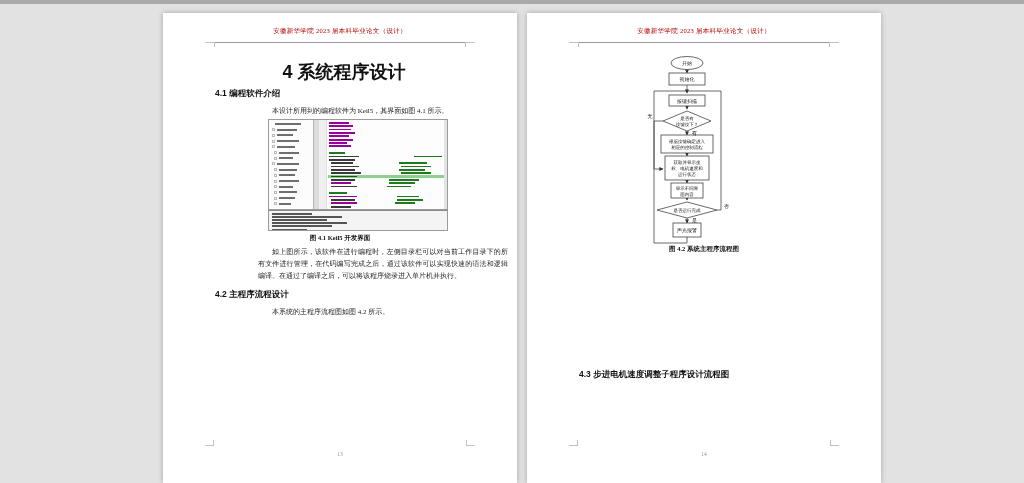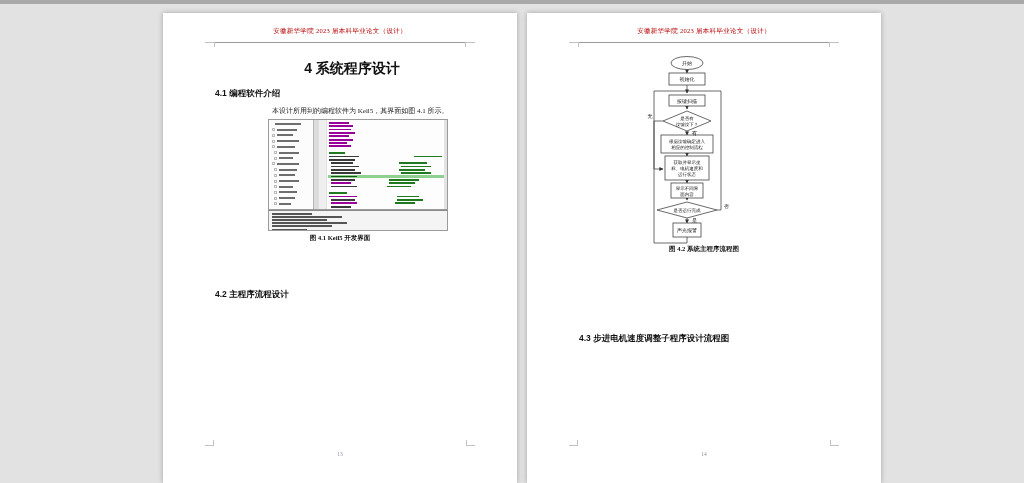--- a/index.html
+++ b/index.html
@@ -13,22 +13,22 @@
 
   .doc-header { position:absolute; top:14px; left:0; width:100%; text-align:center;
                 font-size:6.5px; color:#b40000; letter-spacing:.3px; }
   .header-rule { position:absolute; top:29px; left:42px; width:270px; height:6px; }
   .header-rule .h { position:absolute; left:10px; right:10px; top:0; border-top:1px solid #9a9a9a; }
   .header-rule .tick-l { position:absolute; left:0; top:0; width:10px; height:5px;
                          border-top:1px solid #c2c2c2; border-right:1px solid #c2c2c2; }
   .header-rule .tick-r { position:absolute; right:0; top:0; width:10px; height:5px;
                          border-top:1px solid #c2c2c2; border-left:1px solid #c2c2c2; }
 
-  .chapter-title { position:absolute; top:47px; left:12px; width:100%; text-align:center;
-                   font-family:"Liberation Sans", sans-serif; font-weight:bold; font-size:14px; color:#111; }
+  .chapter-title { position:absolute; top:47px; left:4px; width:100%; text-align:center;
+                   font-family:"Liberation Sans", sans-serif; font-weight:bold; font-size:18px; color:#111; }
   .h2 { position:absolute; left:52px; font-family:"Liberation Sans", sans-serif;
         font-weight:bold; font-size:8.5px; color:#111; }
   .body-par { position:absolute; left:52px; width:250px; font-size:7px; line-height:12.2px;
               color:#1c1c1c; text-align:justify; text-indent:2em;margin-left:43px; }
   .fig-caption { position:absolute; left:0; width:100%; text-align:center;
                  font-weight:bold; font-size:6.5px; color:#111; }
   .page-num { position:absolute; bottom:26px; left:0; width:100%; text-align:center;
               font-size:5.5px; color:#8a93a6; }
   .foot-mark { position:absolute; bottom:37px; width:9px; height:6px; }
   .foot-mark.fl { left:42px;  border-bottom:1px solid #c2c2c2; border-right:1px solid #c2c2c2; }
@@ -149,21 +149,23 @@
         <div class="bar" style="left: 3px; top: 2px; width: 40px; background: rgb(85, 85, 85); height: 1.6px;"></div>
         <div class="bar" style="left: 3px; top: 5.1px; width: 70px; background: rgb(85, 85, 85); height: 1.6px;"></div>
         <div class="bar" style="left: 3px; top: 8.2px; width: 55px; background: rgb(85, 85, 85); height: 1.6px;"></div>
         <div class="bar" style="left: 3px; top: 11.3px; width: 75px; background: rgb(85, 85, 85); height: 1.6px;"></div>
         <div class="bar" style="left: 3px; top: 14.4px; width: 60px; background: rgb(85, 85, 85); height: 1.6px;"></div>
         <div class="bar" style="left: 3px; top: 17.5px; width: 35px; background: rgb(85, 85, 85); height: 1.6px;"></div>
       </div>
   </div>
   <div class="fig-caption" style="top:221px;">图 4.1 Keil5 开发界面</div>
 
+  <div class="body-par" style="top:233px;">如上图所示，该软件在进行编程时，左侧目录栏可以对当前工作目录下的所有文件进行管理，在代码编写完成之后，通过该软件可以实现快速的语法和逻辑编译。在通过了编译之后，可以将该程序烧录进入单片机并执行。</div>
   <div class="h2" style="top:276px;">4.2  主程序流程设计</div>
+  <div class="body-par" style="top:293px;">本系统的主程序流程图如图 4.2 所示。</div>
 
   <div class="foot-mark fl"></div>
   <div class="foot-mark fr"></div>
   <div class="page-num">13</div>
 </div>
 
 <div class="page page-right">
   <div class="doc-header">安徽新华学院 2023 届本科毕业论文（设计）</div>
   <div class="header-rule">
     <div class="tick-l"></div>
@@ -219,18 +221,18 @@
       <text x="160" y="140.5" font-size="4.5">显示不同界</text>
       <text x="160" y="146.5" font-size="4.5">面内容</text>
       <text x="160" y="163" font-size="4.5">是否运行完成</text>
       <text x="197" y="159" text-anchor="start">否</text>
       <text x="165" y="173" text-anchor="start">是</text>
       <text x="160" y="183">声光报警</text>
     </g>
   </svg>
 
   <div class="fig-caption" style="top:232px;">图 4.2 系统主程序流程图</div>
-  <div class="h2" style="top:320px;">4.3 步进电机速度调整子程序设计流程图</div>
+  <div class="h2" style="top:356px;">4.3 步进电机速度调整子程序设计流程图</div>
 
   <div class="foot-mark fl"></div>
   <div class="foot-mark fr"></div>
   <div class="page-num">14</div>
 </div>
 
 </body></html>

